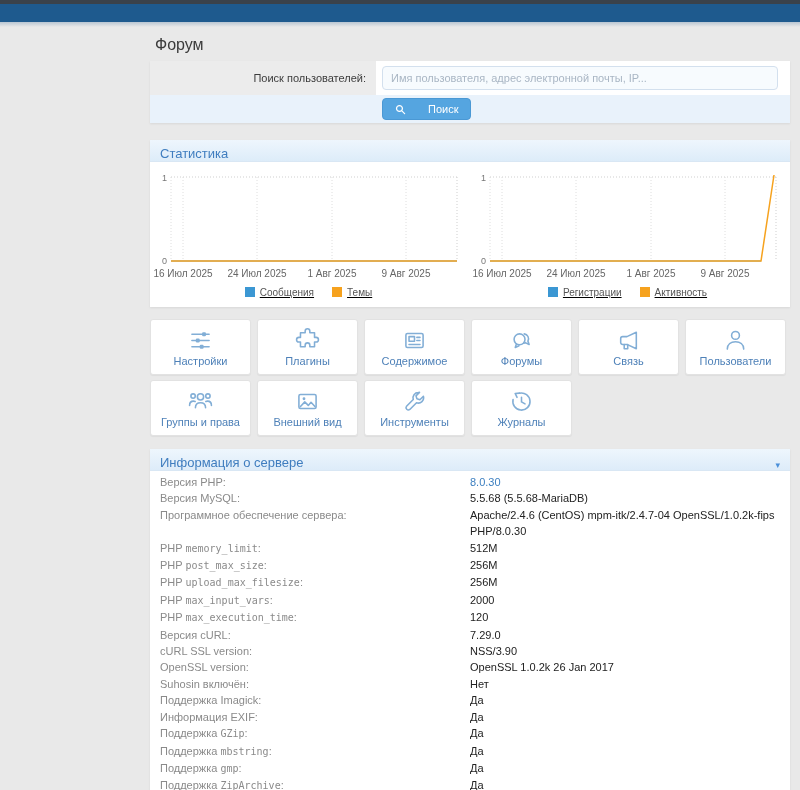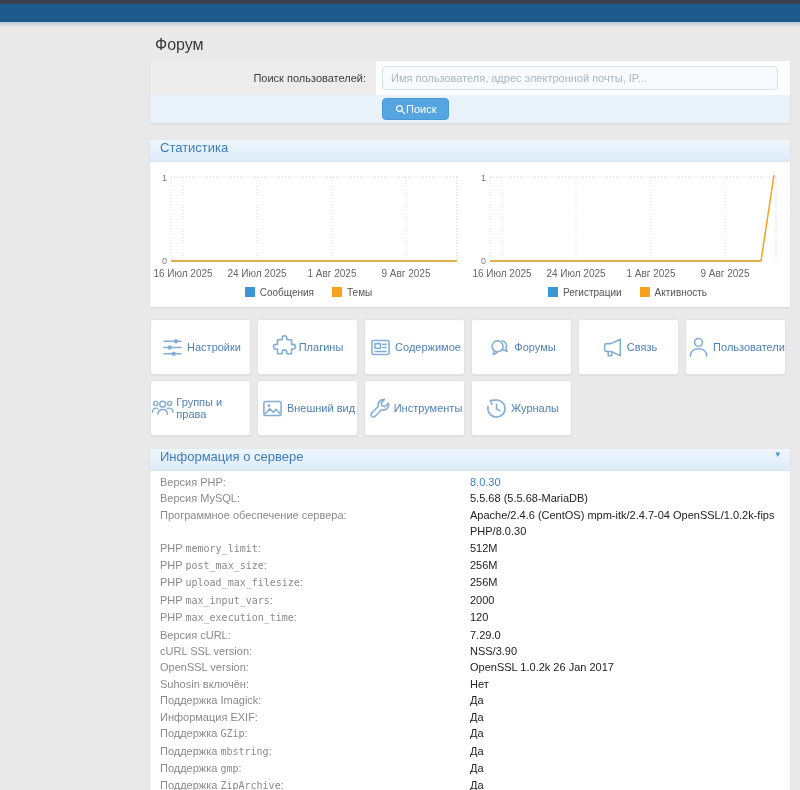--- a/index.html
+++ b/index.html
@@ -15,47 +15,47 @@
   .form-card { background:#fff; box-shadow:0 1px 2px rgba(0,0,0,.08); }
   .form-row { display:flex; height:34px; }
   .form-label-cell { width:226px; background:#ececec; display:flex; align-items:center;
     justify-content:flex-end; padding-right:10px; font-size:11px; color:#3c3c3c; }
   .form-ctrl-cell { flex:1; display:flex; align-items:center; padding:0 12px 0 6px; }
   .form-ctrl-cell input { width:100%; height:24px; border:1px solid #d3e0ee; border-radius:4px;
     background:#f7fbfe; font-size:11px; padding:0 8px; color:#333; outline:none; }
   .form-ctrl-cell input::placeholder { color:#a9b6c4; }
   .form-footer { background:#e9f2fb; height:28px; display:flex; align-items:center; padding-left:232px; }
   .search-btn { background:#55a5e0; color:#fff; border:1px solid #4a98d4; border-radius:4px;
-    height:22px; padding:0 12px; font-size:11px; display:flex; gap:0; align-items:center; cursor:pointer; }
+    height:22px; padding:0 12px; font-size:11px; display:flex; gap:22px; align-items:center; cursor:pointer; }
 
   
   .section-card { background:#fff; box-shadow:0 1px 2px rgba(0,0,0,.08); }
   .stats-card { margin-top:17px; }
   .section-header { height:22px; background:linear-gradient(#eef6fd,#ddecf9);
-    color:#3f7dbf; font-size:13px; display:flex; align-items:flex-start;
+    color:#3f7dbf; font-size:13px; display:flex; align-items:flex-end;
     justify-content:space-between; padding:0 10px; border-bottom:1px solid #d9e7f4; }
   .caret { color:#4a90d9; font-size:9px; cursor:pointer; }
 
   
   .charts-wrap { display:flex; padding:9px 6px 0 6px; gap:14px; }
   .chart { width:305px; position:relative; height:110px; }
   .chart svg { display:block; }
   .tick { position:absolute; top:97px; transform:translateX(-50%); font-size:10px;
     color:#666; white-space:nowrap; }
   .dt0{left:27px} .dt1{left:101px} .dt2{left:176px} .dt3{left:250px}
-  .legends-wrap { display:flex; padding:6px 6px 9px 6px; gap:14px; }
+  .legends-wrap { display:flex; padding:6px 6px 9px 6px; gap:14px;text-decoration:underline; }
   .legend { width:305px; display:flex; justify-content:center; gap:18px;
     font-size:10px; color:#555; align-items:center; }
   .legend .sw { display:inline-block; width:10px; height:10px; margin-right:5px; vertical-align:-1px; }
   .sw-blue { background:#3b97d3; } .sw-orange { background:#f6a21e; }
 
   
   .tiles { margin-top:12px; display:flex; flex-wrap:wrap; gap:5px 6px; }
   .tile { width:101px; height:56px; background:#fff; border:1px solid #e2e2e2; border-radius:3px;
-    display:flex; flex-direction:row; align-items:center; justify-content:center; gap:2px;
+    display:flex; flex-direction:column; align-items:center; justify-content:center; gap:2px;
     cursor:pointer; box-shadow:0 1px 1px rgba(0,0,0,.05); }
   .tile svg { width:25px; height:25px; stroke:#82aed6; stroke-width:2; fill:none;
     stroke-linecap:round; stroke-linejoin:round; }
   .tile-label { font-size:11px; color:#4e81b8; }
 
   
   .server-card { margin-top:13px; }
   .info-rows { padding:3px 0 4px 0; }
   .info-row { display:flex; line-height:16.4px; font-size:11px; }
   .info-label { width:320px; padding-left:10px; color:#8a8a8a; }

